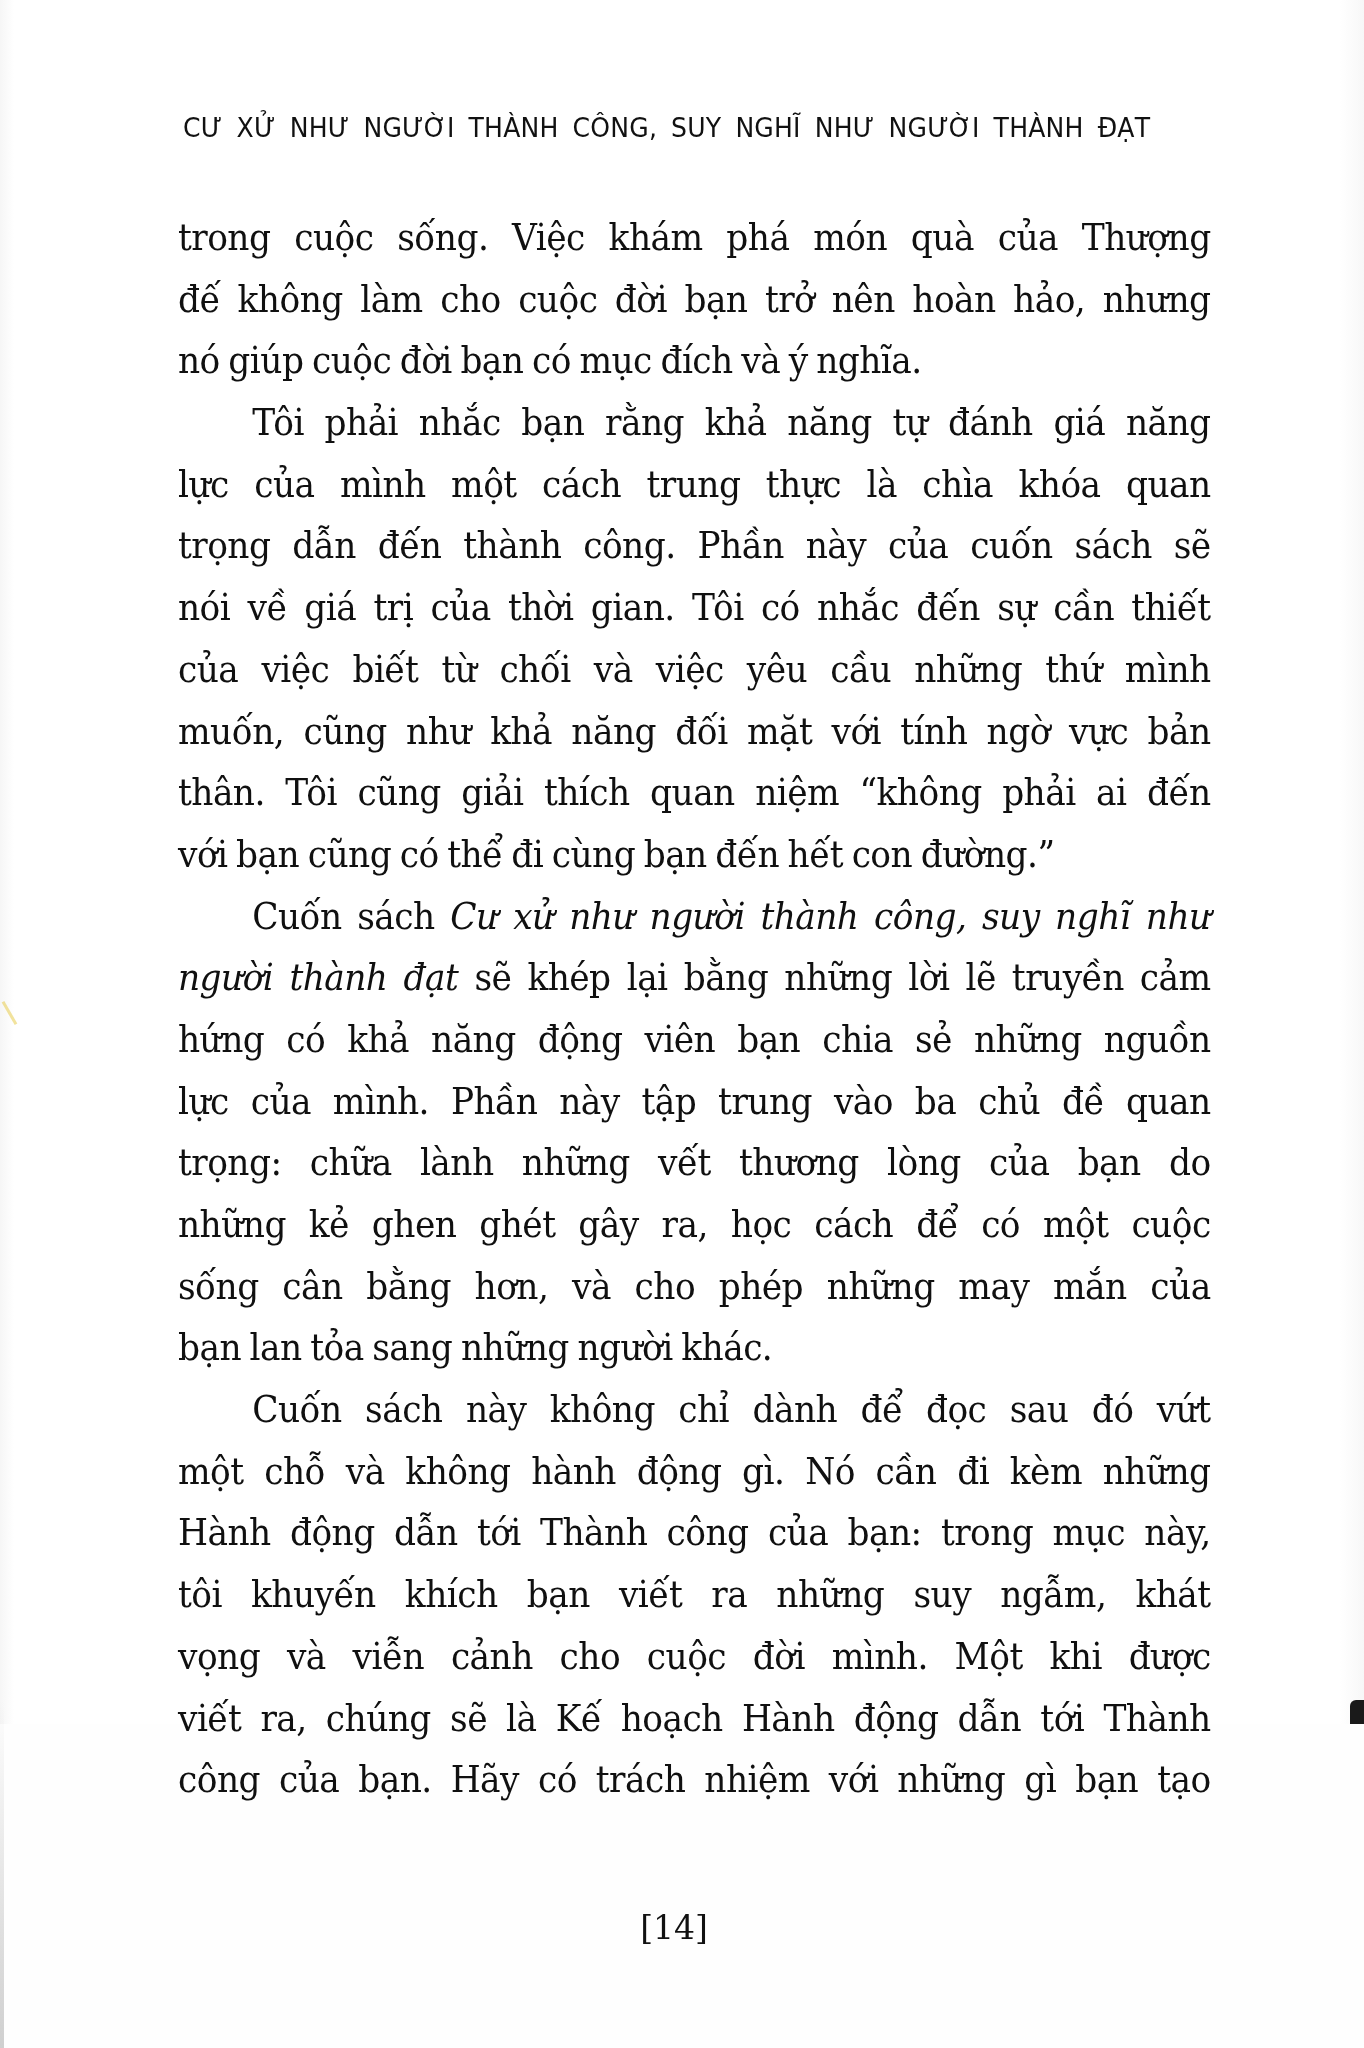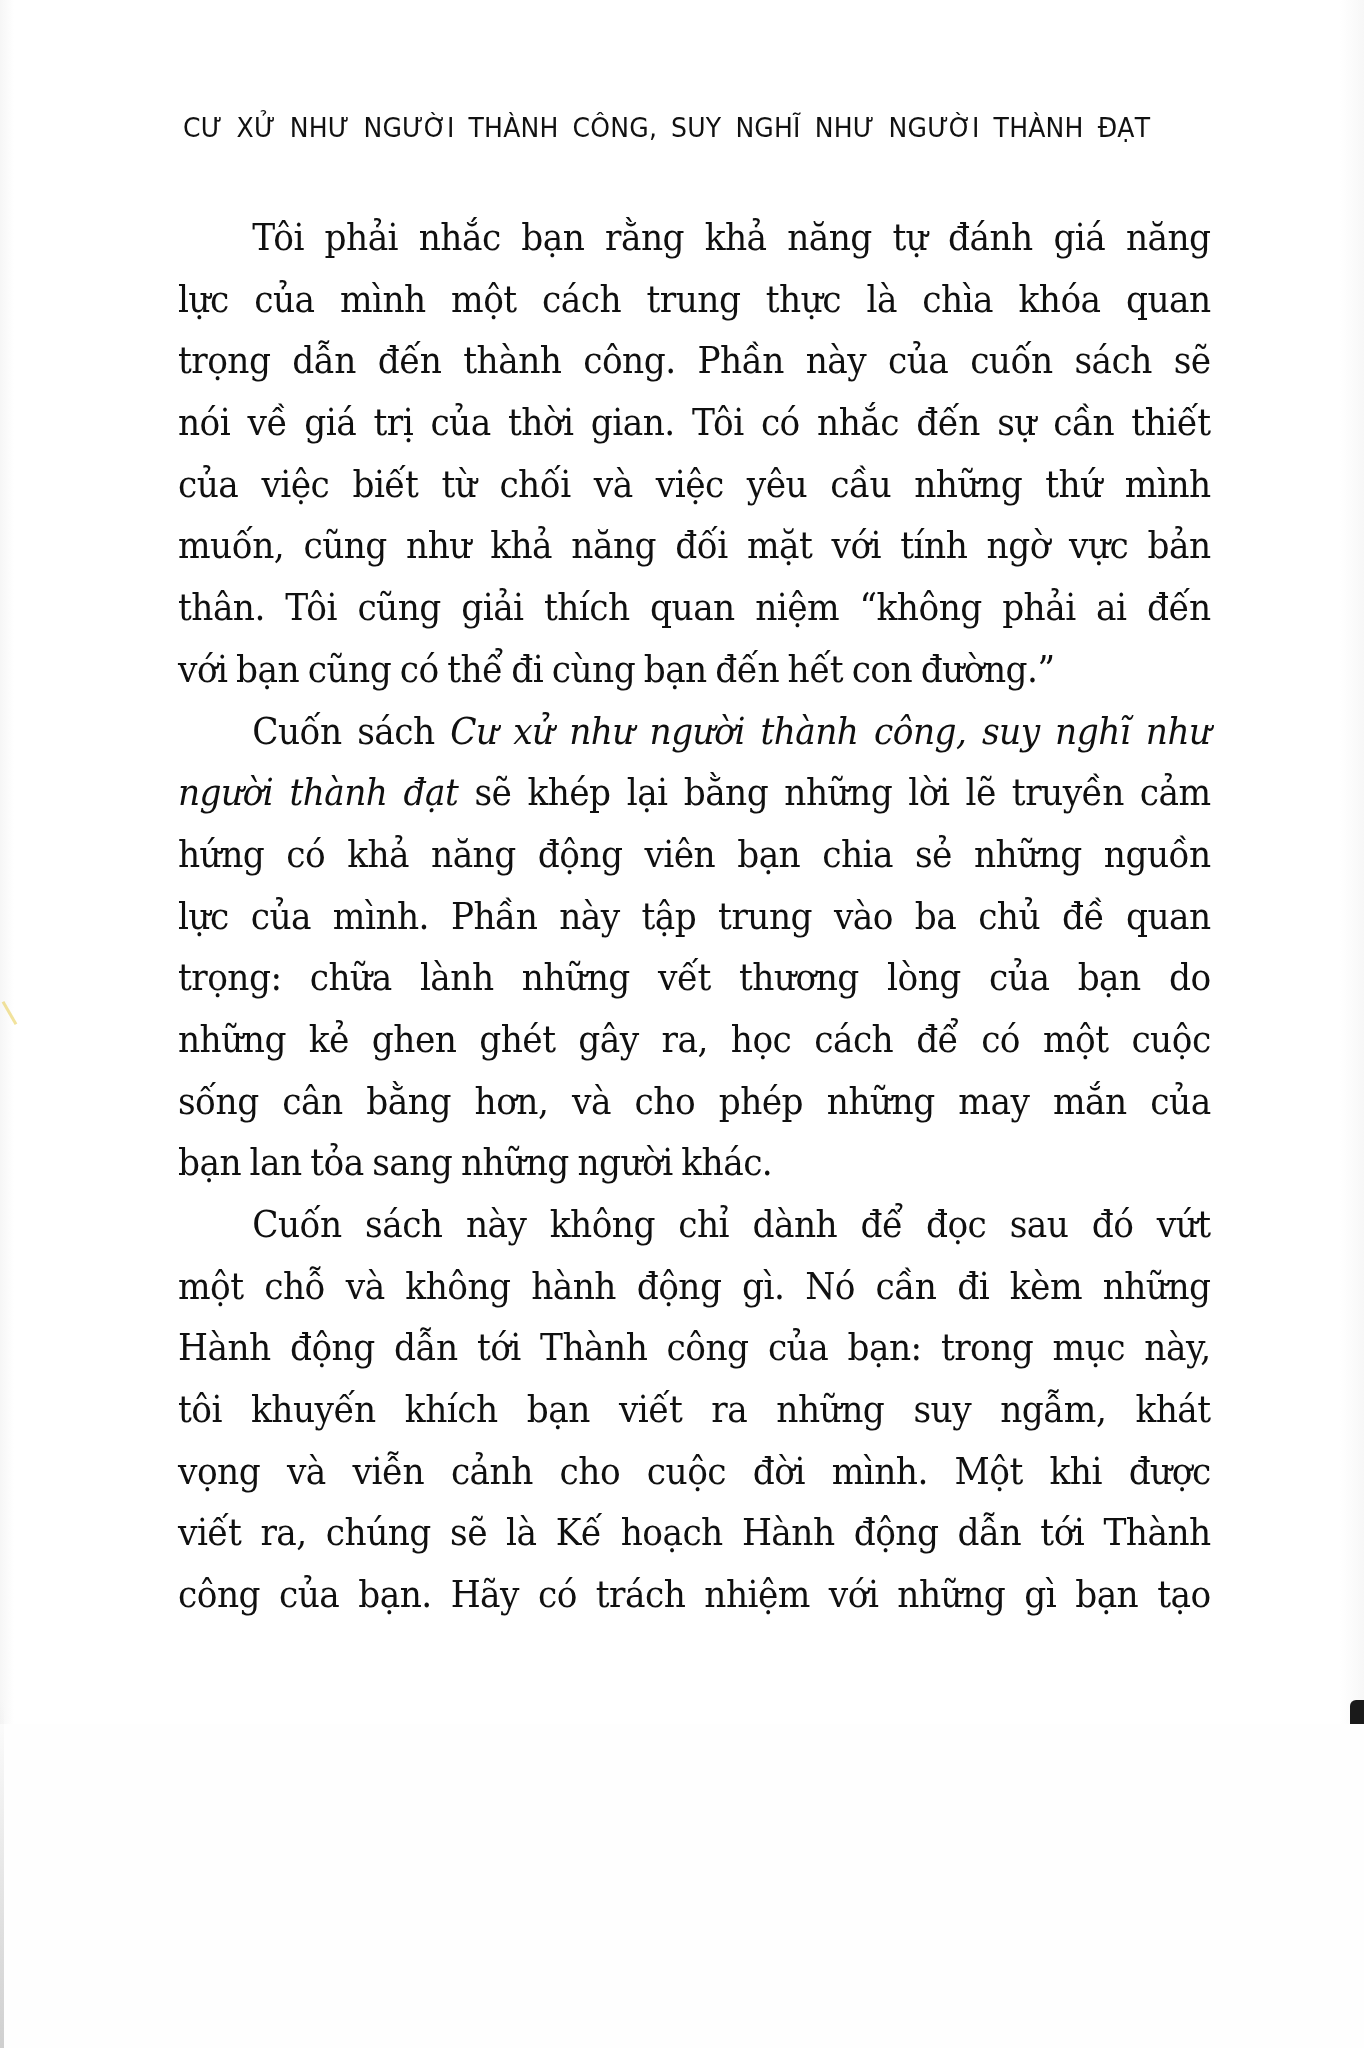--- a/index.html
+++ b/index.html
@@ -107,20 +107,25 @@
 
 <div class="page">
   <div class="spine-shadow"></div>
   <div class="stray-mark"></div>
   <div class="corner-shadow"></div>
 
   <div class="running-head">CƯ XỬ NHƯ NGƯỜI THÀNH CÔNG, SUY NGHĨ NHƯ NGƯỜI THÀNH ĐẠT</div>
 
   <div class="body-text">
 
+    <div>
+      <span class="line">trong cuộc sống. Việc khám phá món quà của Thượng</span>
+      <span class="line">đế không làm cho cuộc đời bạn trở nên hoàn hảo, nhưng</span>
+      <span class="line last">nó giúp cuộc đời bạn có mục đích và ý nghĩa.</span>
+    </div>
 
     <div>
       <span class="line indent">Tôi phải nhắc bạn rằng khả năng tự đánh giá năng</span>
       <span class="line">lực của mình một cách trung thực là chìa khóa quan</span>
       <span class="line">trọng dẫn đến thành công. Phần này của cuốn sách sẽ</span>
       <span class="line">nói về giá trị của thời gian. Tôi có nhắc đến sự cần thiết</span>
       <span class="line">của việc biết từ chối và việc yêu cầu những thứ mình</span>
       <span class="line">muốn, cũng như khả năng đối mặt với tính ngờ vực bản</span>
       <span class="line">thân. Tôi cũng giải thích quan niệm “không phải ai đến</span>
       <span class="line last">với bạn cũng có thể đi cùng bạn đến hết con đường.”</span>
@@ -141,13 +146,14 @@
       <span class="line indent">Cuốn sách này không chỉ dành để đọc sau đó vứt</span>
       <span class="line">một chỗ và không hành động gì. Nó cần đi kèm những</span>
       <span class="line">Hành động dẫn tới Thành công của bạn: trong mục này,</span>
       <span class="line">tôi khuyến khích bạn viết ra những suy ngẫm, khát</span>
       <span class="line">vọng và viễn cảnh cho cuộc đời mình. Một khi được</span>
       <span class="line">viết ra, chúng sẽ là Kế hoạch Hành động dẫn tới Thành</span>
       <span class="line">công của bạn. Hãy có trách nhiệm với những gì bạn tạo</span>
     </div>
   </div>
 
+  <div class="page-number"><span>[14]</span></div>
 </div>
 
 </body></html>

